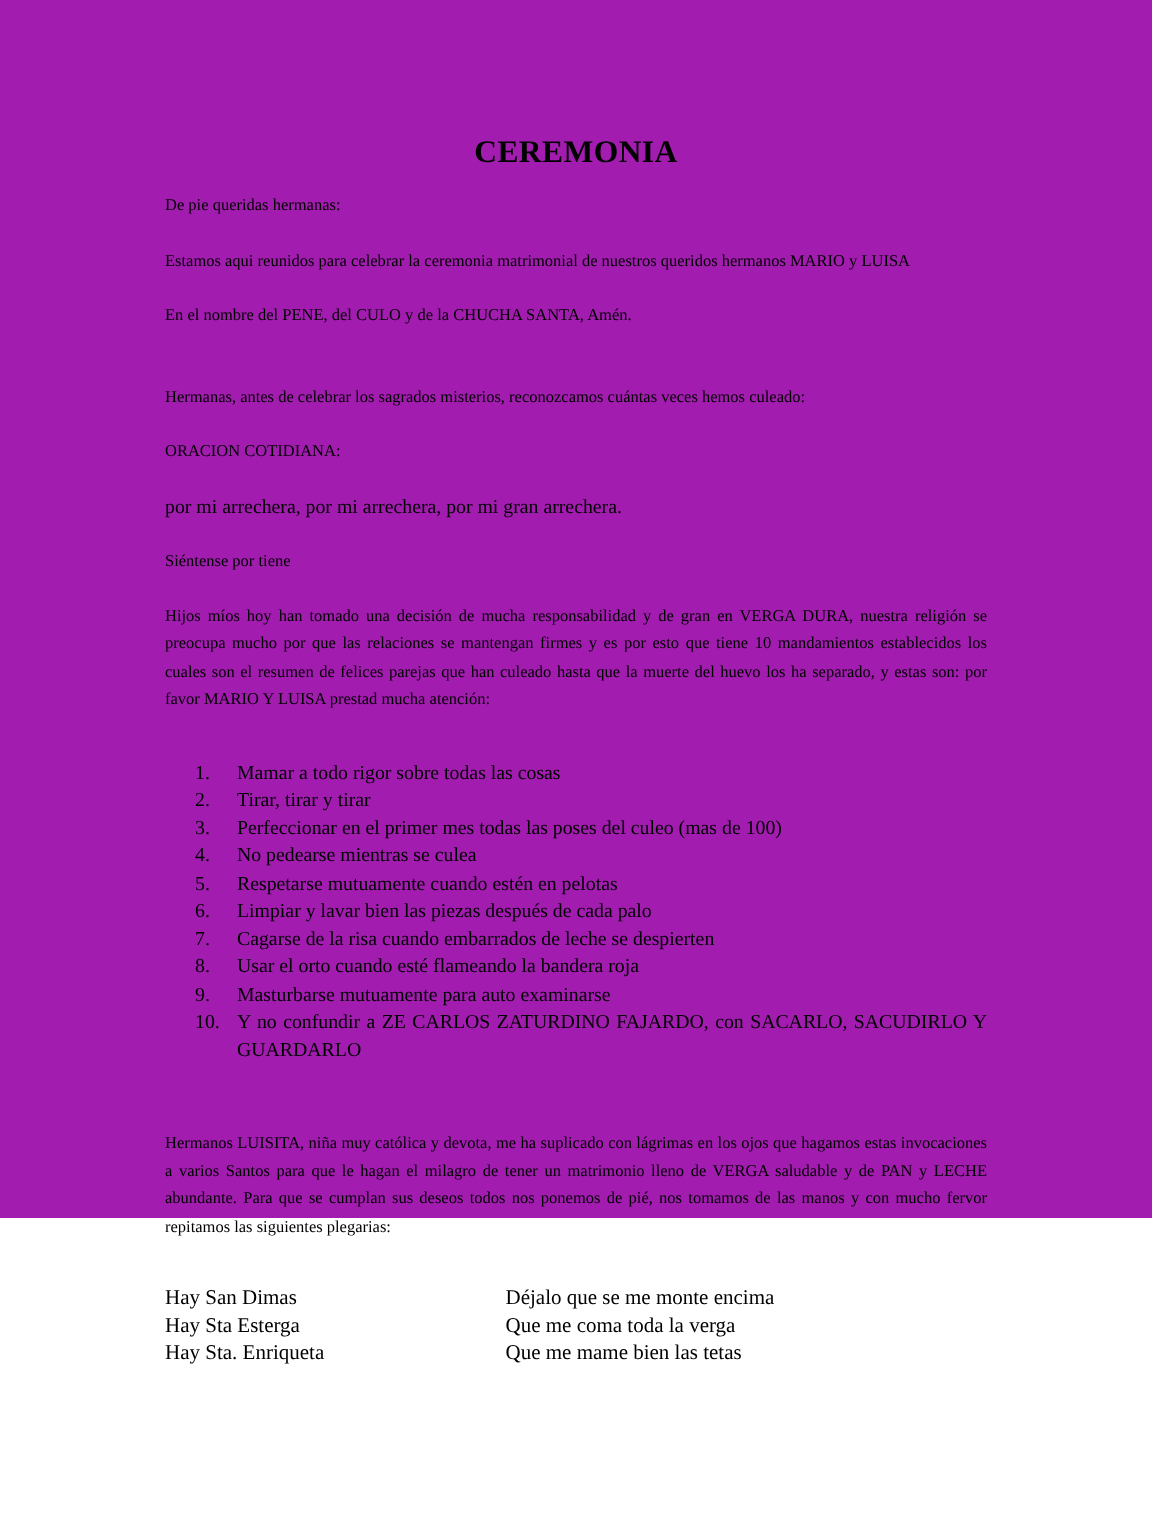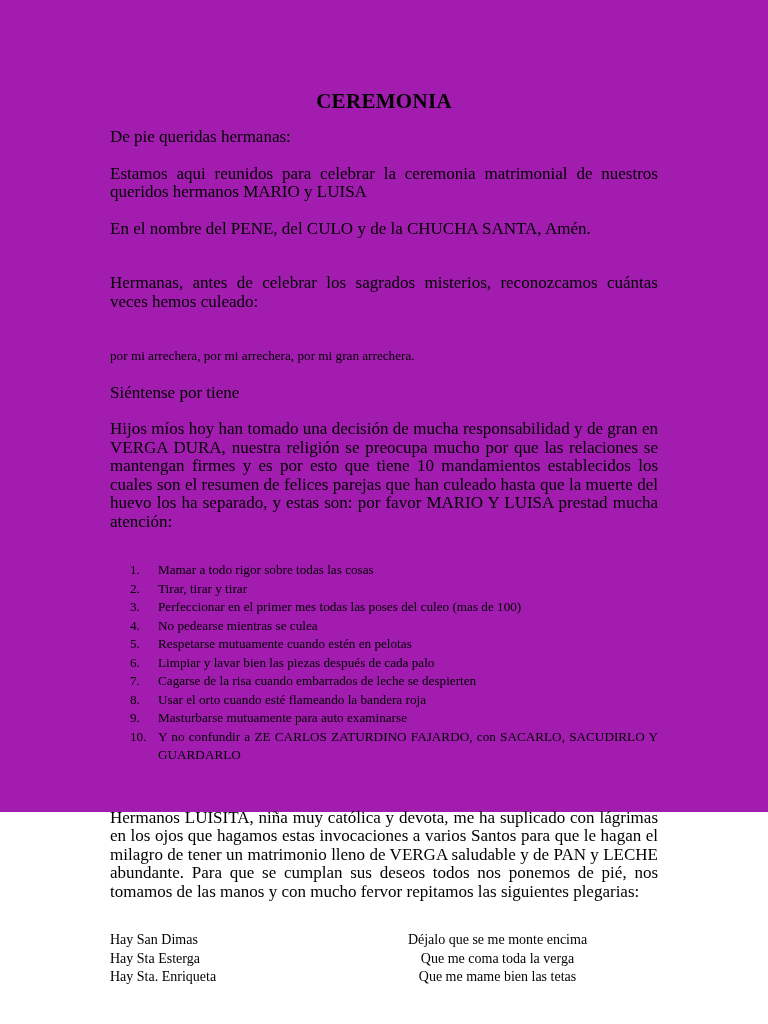--- a/index.html
+++ b/index.html
@@ -37,21 +37,21 @@
     font-weight: bold;
     text-align: center;
     letter-spacing: 0.3px;
     margin: 0;
     padding-top: 88px;
     line-height: 26px;
   }
 
   p.para {
     margin: 0;
-    font-size: 17px;
+    font-size: 11px;
     line-height: 18.5px;
     text-align: left;
   }
 
   p.para.justify {
     text-align: justify;
     text-align-last: left;
   }
   .gap-md { height: 14px; }
   .gap-lg { height: 18px; }
@@ -105,21 +105,21 @@
     width: 548px;
   }
   table.invocations td {
     padding: 0;
     margin: 0;
     vertical-align: top;
     border: 0;
     white-space: nowrap;
   }
   table.invocations td.col-left  { width: 227px; }
-  table.invocations td.col-right { width: 321px; text-align: center; }
+  table.invocations td.col-right { width: 321px; }
 </style>
 </head>
 <body>
 
 <div class="page">
   <div class="doc-body">
 
     <h1 class="doc-title">CEREMONIA</h1>
 
     <div class="gap-md"></div>
@@ -136,20 +136,21 @@
 
     <div class="gap-lg"></div>
 
 
     <div class="gap-lg"></div>
 
     <p class="para justify">Hermanas, antes de celebrar los sagrados misterios, reconozcamos cuántas veces hemos culeado:</p>
 
     <div class="gap-lg"></div>
 
+    <p class="para">ORACION COTIDIANA:</p>
 
     <div class="gap-lg"></div>
 
     <div class="stanza">
       <span class="line">por mi arrechera, por mi arrechera, por mi gran arrechera.</span>
     </div>
 
     <div class="gap-lg"></div>
 
     <p class="para">Siéntense por tiene</p>

